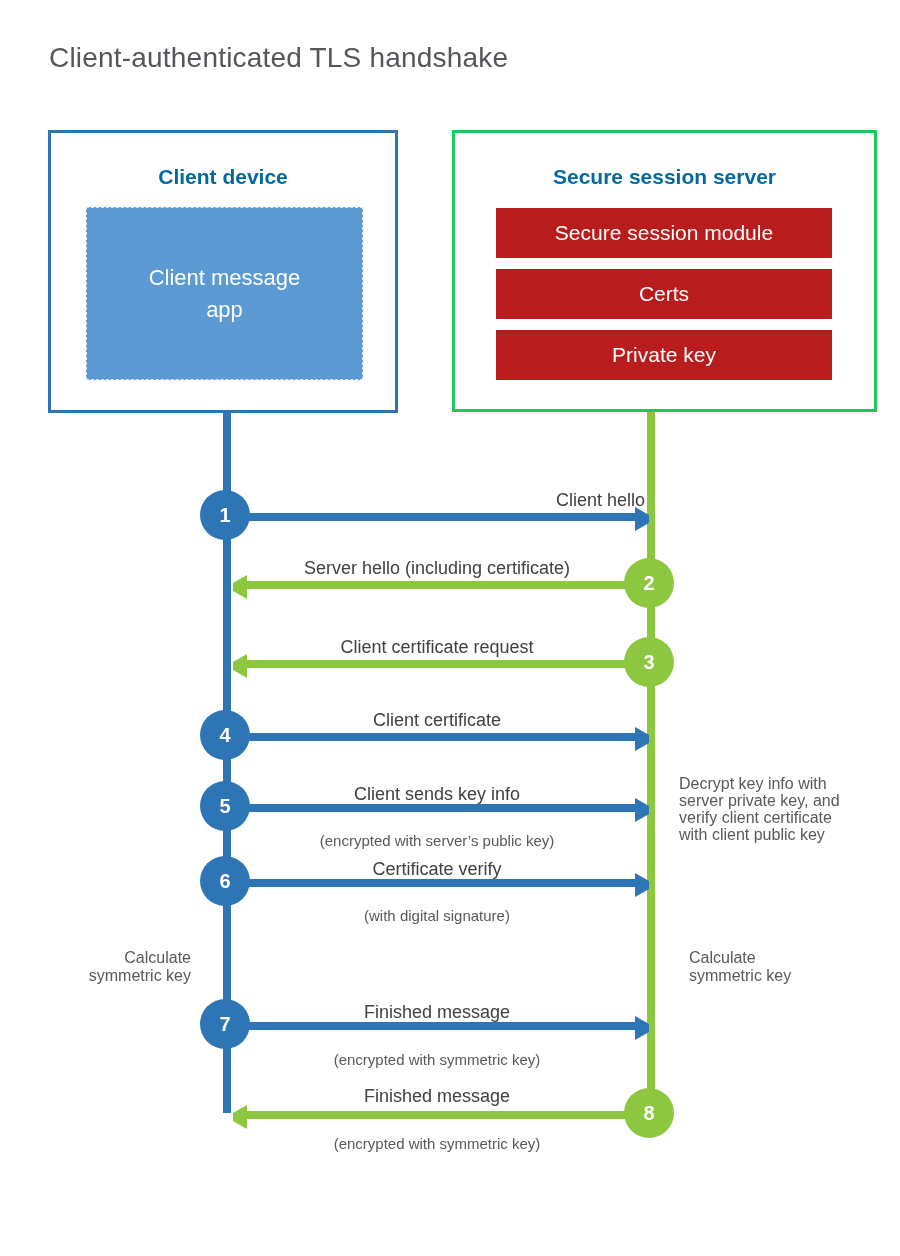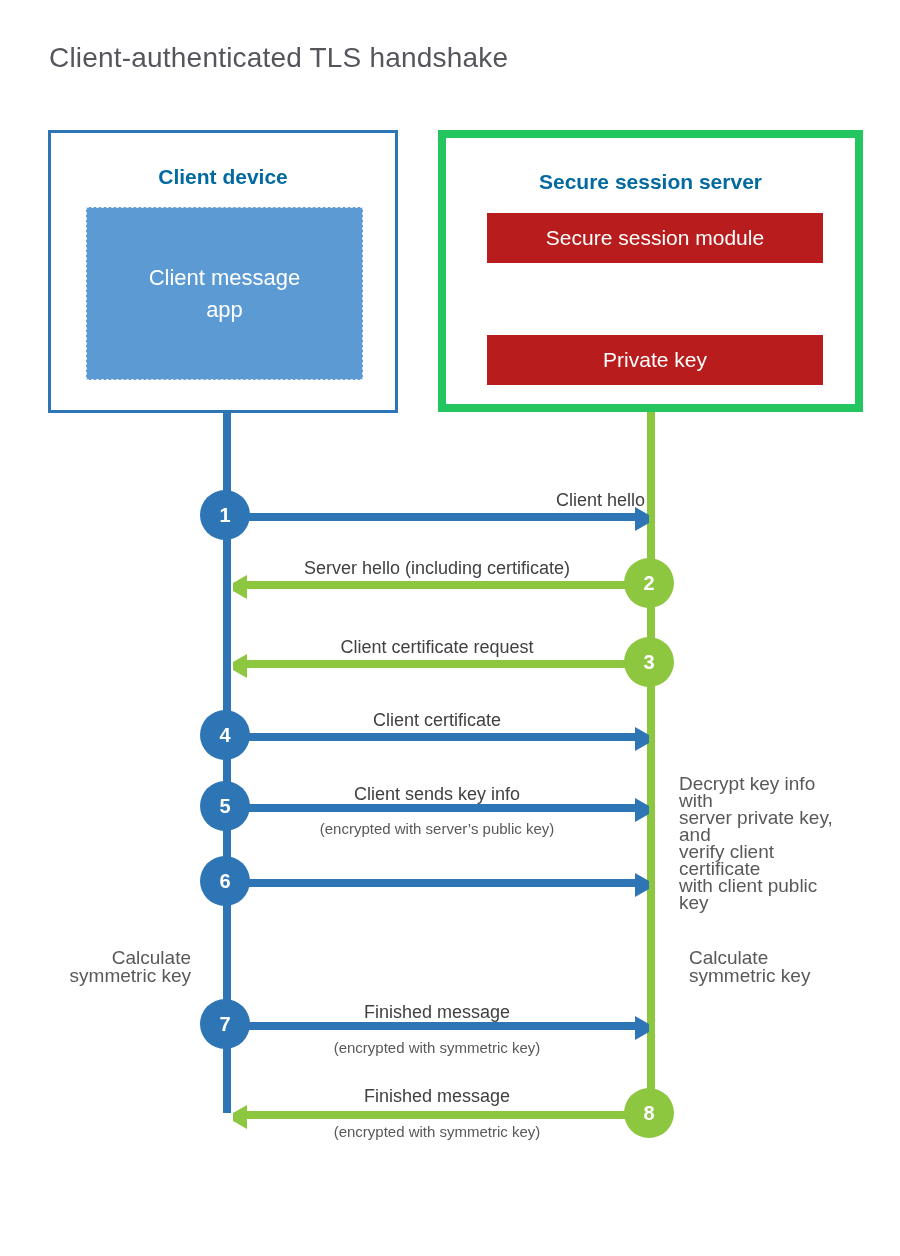--- a/index.html
+++ b/index.html
@@ -4,21 +4,21 @@
 <style>
   * { margin:0; padding:4px; box-sizing:border-box; }
   body { background:#ffffff; font-family:"Liberation Sans", sans-serif; }
   .canvas { position:relative; width:900px; height:1256px; background:#ffffff; overflow:hidden; }
 
   .title { position:absolute; left:37px; top:30px; font-size:28px; font-weight:300; color:#54565c; letter-spacing:.2px; }
 
   
   .actor-box { position:absolute; top:122px; background:#fff; }
   .client-box { left:40px; width:350px; height:283px; border:3px solid #2e75b6; }
-  .server-box { left:430px; width:425px; height:282px; border:8px solid #22c55e; }
+  .server-box { left:444px; width:425px; height:282px; border:3px solid #22c55e; }
   .actor-header { margin-top:24px; text-align:center; font-size:21px; font-weight:bold; color:#0369a1; }
 
   .client-app { position:absolute; left:35px; top:74px; width:277px; height:173px;
     background:#5b9ad3; border:1px dashed #d9e7f5;
     display:flex; align-items:center; justify-content:center; text-align:center;
     color:#ffffff; font-size:22px; white-space:pre-line; line-height:1.45; }
 
   .server-bar { position:absolute; left:41px; width:336px; height:50px; background:#b91c1c;
     display:flex; align-items:center; justify-content:center;
     color:#ffffff; font-size:21px; }
@@ -26,57 +26,58 @@
 
   
   .lifeline { position:absolute; width:4px; }
   .lifeline.blue { left:215px; top:405px; height:700px; background:#2e75b6; }
   .lifeline.green { left:639px; top:404px; height:701px; background:#8dc63f; }
 
   
   .msg-label { position:absolute; left:217px; width:424px; text-align:center;
     font-size:18px; color:#414042; }
   .msg-sub { position:absolute; left:217px; width:424px; text-align:center;
-    font-size:15px; color:#58595b; }
+    font-size:15px; color:#58595b;margin-top:12px; }
   .arrow-line { position:absolute; height:4px; }
   .arrow-line.blue { background:#2e75b6; }
   .arrow-line.green { background:#8dc63f; }
   .arrow-head { position:absolute; width:0; height:0;
     border-top:8px solid transparent; border-bottom:8px solid transparent; }
   .arrow-head.right { border-left:14px solid #2e75b6; }
   .arrow-head.left { border-right:14px solid #8dc63f; }
 
   .step-circle { position:absolute; width:50px; height:50px; border-radius:50%;
     display:flex; align-items:center; justify-content:center;
     color:#fff; font-size:20px; font-weight:bold; }
   .step-circle.blue { background:#2e75b6; left:192px; }
   .step-circle.green { background:#8dc63f; left:616px; }
 
   
-  .note { position:absolute; font-size:19px; color:#58595b; line-height:17px; white-space:pre-line; }
+  .note { position:absolute; font-size:16px; color:#58595b; line-height:17px; white-space:pre-line; }
   .note-decrypt { left:667px; top:763px; width:180px; text-align:left; }
   .note-calc-left { left:47px; top:937px; width:140px; text-align:right; line-height:18px; }
   .note-calc-right { left:677px; top:937px; width:140px; text-align:left; line-height:18px; }
 </style>
 </head>
 <body>
 
 <div class="canvas">
 
   <div class="title">Client-authenticated TLS handshake</div>
 
   <div class="actor-box client-box">
     <div class="actor-header">Client device</div>
     <div class="client-app">Client message
 app</div>
   </div>
 
   <div class="actor-box server-box">
     <div class="actor-header">Secure session server</div>
     <div class="server-bar bar-1">Secure session module</div>
+    <div class="server-bar bar-2">Certs</div>
     <div class="server-bar bar-3">Private key</div>
   </div>
 
   <div class="lifeline blue"></div>
   <div class="lifeline green"></div>
 
   <div class="msg-label" style="top:478px;text-align:right;">Client hello</div>
   <div class="arrow-line blue" style="left:217px; top:505px; width:410px;"></div>
   <div class="arrow-head right" style="left:627px; top:499px;"></div>
   <div class="step-circle blue" style="top:482px;">1</div>
@@ -95,22 +96,24 @@
   <div class="arrow-line blue" style="left:217px; top:725px; width:410px;"></div>
   <div class="arrow-head right" style="left:627px; top:719px;"></div>
   <div class="step-circle blue" style="top:702px;">4</div>
 
   <div class="msg-label" style="top:772px;">Client sends key info</div>
   <div class="arrow-line blue" style="left:217px; top:796px; width:410px;"></div>
   <div class="arrow-head right" style="left:627px; top:790px;"></div>
   <div class="msg-sub" style="top:808px;">(encrypted with server’s public key)</div>
   <div class="step-circle blue" style="top:773px;">5</div>
 
+  <div class="msg-label" style="top:847px;">Certificate verify</div>
   <div class="arrow-line blue" style="left:217px; top:871px; width:410px;"></div>
   <div class="arrow-head right" style="left:627px; top:865px;"></div>
+  <div class="msg-sub" style="top:883px;">(with digital signature)</div>
   <div class="step-circle blue" style="top:848px;">6</div>
 
   <div class="msg-label" style="top:990px;">Finished message</div>
   <div class="arrow-line blue" style="left:217px; top:1014px; width:410px;"></div>
   <div class="arrow-head right" style="left:627px; top:1008px;"></div>
   <div class="msg-sub" style="top:1027px;">(encrypted with symmetric key)</div>
   <div class="step-circle blue" style="top:991px;">7</div>
 
   <div class="msg-label" style="top:1074px;">Finished message</div>
   <div class="arrow-line green" style="left:231px; top:1103px; width:410px;"></div>

